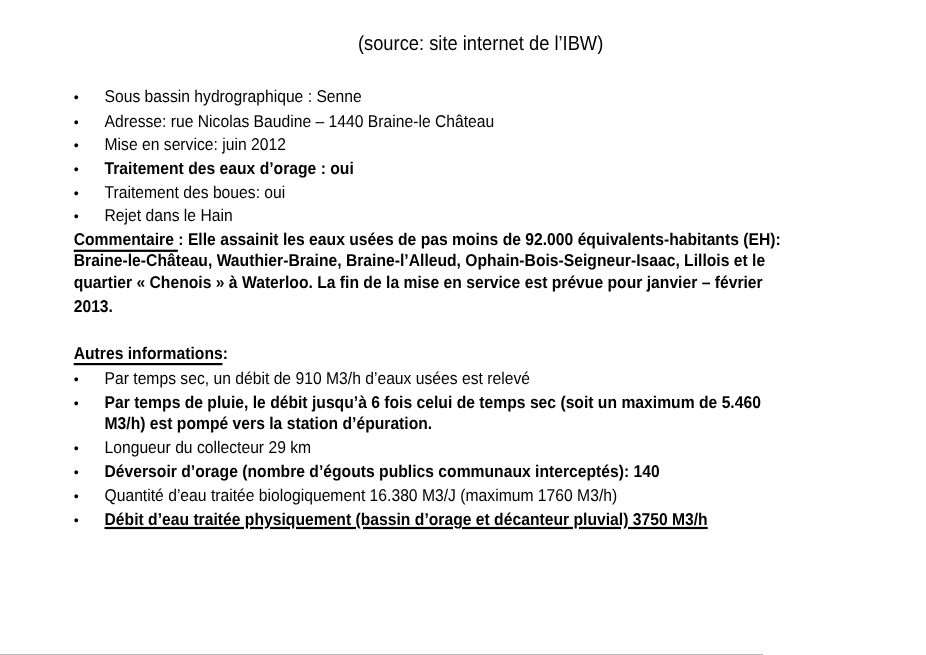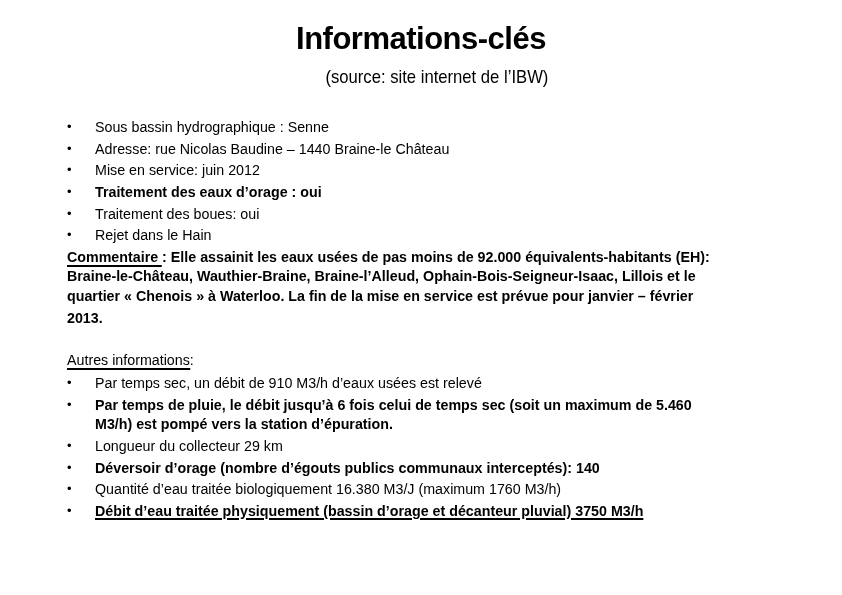--- a/index.html
+++ b/index.html
@@ -46,31 +46,30 @@
     text-decoration:underline;
     text-decoration-thickness:2px;
     text-underline-offset:2px;
   }
 
   .facts { margin-top:28px !important; }
 
   .commentaire { font-weight:bold; line-height:19.3px; }
   .commentaire .year { margin-top:3px; }
 
-  .autres-heading { margin-top:23px; line-height:19px; font-weight:normal; }
+  .autres-heading { margin-top:23px; line-height:19px; font-weight:bold; }
   .autres-heading .hwrap { display:inline-block; transform:scaleX(0.92); transform-origin:0 50%; white-space:nowrap; }
 
   .infos { margin-top:4px !important; }
 </style>
 </head>
 <body>
 
 <div class="slide">
   <header>
-    <h1 class="title">Informations-clés</h1>
     <div class="subtitle">
       <span class="subtitle-inner">(source: site internet de l’IBW)</span>
     </div>
   </header>
 
   <main class="content">
 
     <ul class="blist facts">
       <li>
         <span class="bullet">•</span>

